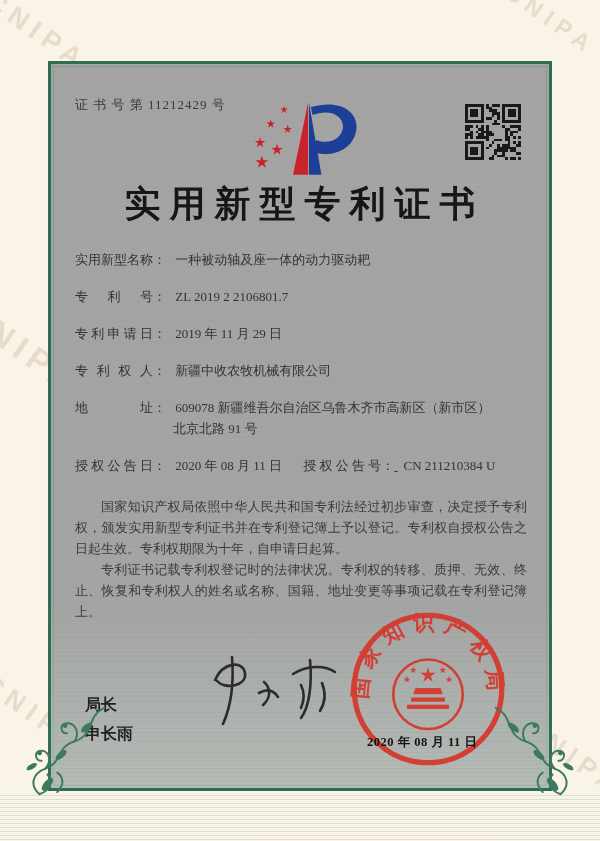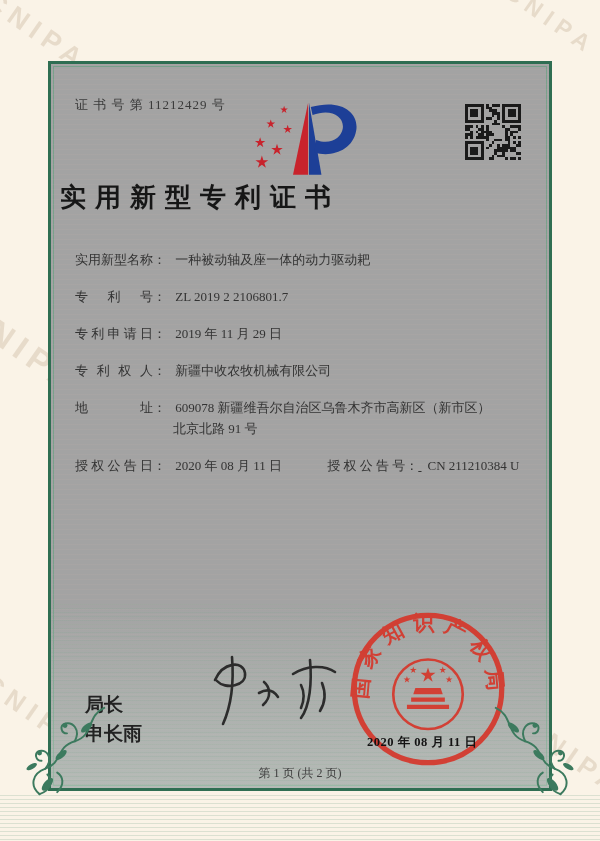--- a/index.html
+++ b/index.html
@@ -50,45 +50,45 @@
 
   .cert-no{
     position:absolute;left:24px;top:32px;
     font-size:13px;color:#3a3a3a;letter-spacing:1px;
   }
   .logo{position:absolute;left:181px;top:36px;width:138px;height:80px;}
   .qr{position:absolute;left:414px;top:40px;width:56px;height:56px;}
   .qr svg{width:100%;height:100%;}
   .title{
     position:absolute;left:0;top:116px;width:100%;
-    text-align:left;font-size:26px;font-weight:bold;color:#161616;
+    text-align:center;font-size:36px;font-weight:bold;color:#161616;
     letter-spacing:9px;text-indent:9px;
   }
 
   .fields{position:absolute;left:24px;top:186px;width:460px;font-size:13px;color:#333;}
   .frow{margin-bottom:17px;line-height:20px;white-space:nowrap;}
   .frow.addr{margin-bottom:1px;}
   .flabel{
     display:inline-block;width:78px;vertical-align:top;
     text-align:justify;text-align-last:justify;color:#333;
   }
   .fcolon{display:inline-block;vertical-align:top;}
   .fvalue{display:inline-block;margin-left:6px;vertical-align:top;color:#333;}
   .addr2{margin-left:98px;line-height:20px;margin-bottom:17px;font-size:13px;color:#333;}
-  .grant-group2{display:inline-block;margin-left:42px;text-decoration:underline;}
+  .grant-group2{display:inline-block;margin-left:18px;text-decoration:underline;}
 
   .paras{
     position:absolute;left:24px;top:432px;width:452px;
     font-size:13px;line-height:21px;color:#3b3b3b;text-align:justify;
   }
   .paras p{margin:0;text-indent:2em;}
 
   .signer{
     position:absolute;left:34px;top:626px;
-    font-size:19px;font-weight:600;color:#222;line-height:29px;
+    font-size:16px;font-weight:600;color:#222;line-height:29px;
   }
   .sig{position:absolute;left:150px;top:586px;width:150px;height:98px;}
 
   .seal{position:absolute;left:298px;top:546px;width:158px;height:158px;opacity:0.93;}
   .seal svg{width:100%;height:100%;}
   .seal-date{
     position:absolute;left:316px;top:670px;
     font-size:12.5px;font-weight:bold;color:#131313;letter-spacing:0.5px;
   }
 
@@ -317,20 +317,24 @@
       <div class="frow">
         <span class="flabel">授权公告日</span><span class="fcolon">：</span>
         <span class="fvalue">2020 年 08 月 11 日</span>
         <span class="grant-group2">
           <span class="flabel">授权公告号</span><span class="fcolon">：</span>
           <span class="fvalue">CN 211210384 U</span>
         </span>
       </div>
     </div>
 
+    <div class="paras">
+      <p>国家知识产权局依照中华人民共和国专利法经过初步审查，决定授予专利权，颁发实用新型专利证书并在专利登记簿上予以登记。专利权自授权公告之日起生效。专利权期限为十年，自申请日起算。</p>
+      <p>专利证书记载专利权登记时的法律状况。专利权的转移、质押、无效、终止、恢复和专利权人的姓名或名称、国籍、地址变更等事项记载在专利登记簿上。</p>
+    </div>
 
     <div class="signer">
       <div>局长</div>
       <div>申长雨</div>
     </div>
 
     <div class="sig">
       <svg viewBox="0 0 150 95" width="150" height="95">
         <g fill="none" stroke="#2c2c2c" stroke-width="2.6" stroke-linecap="round">
           <path d="M14,30 C22,12 42,10 44,23 C46,36 24,40 16,31"></path>
@@ -362,21 +366,20 @@
           <use href="#st" x="-1.1" y="-1.1" width="2.2" height="2.2" transform="translate(55,66) scale(3.4)"></use>
           <use href="#st" x="-1.1" y="-1.1" width="2.2" height="2.2" transform="translate(95,66) scale(3.4)"></use>
           <path d="M63,74 L87,74 L89,80 L61,80 Z"></path>
           <path d="M59,83 L91,83 L91,87 L59,87 Z"></path>
           <path d="M55,90 L95,90 L95,94 L55,94 Z"></path>
         </g>
       </svg>
     </div>
     <div class="seal-date">2020 年 08 月 11 日</div>
 
-    <div class="page-info">第 1 页 (共 2 页)</div>
   </div>
 
   <div class="orn orn-l">
     <svg viewBox="0 0 100 100" width="98" height="98">
       <g fill="none" stroke="#3c7a5e" stroke-width="2" stroke-linecap="round">
         <path d="M88,6 C70,14 78,34 58,40 C38,46 46,62 28,68 C14,73 12,86 22,94"></path>
         <path d="M58,40 C64,28 56,20 48,22 C42,24 44,32 50,32"></path>
         <path d="M28,68 C36,58 30,48 22,50 C16,52 18,60 24,60"></path>
         <path d="M22,94 C34,90 36,80 30,74"></path>
         <path d="M40,92 C48,84 46,76 40,72"></path>

